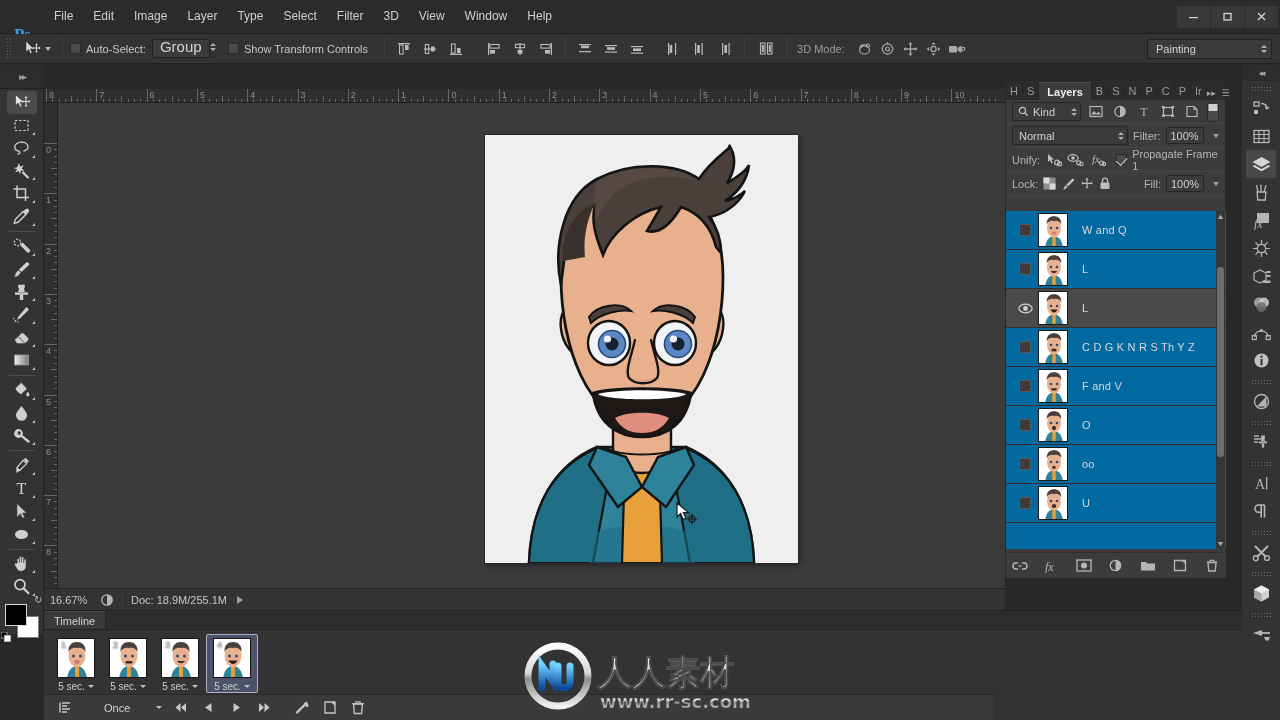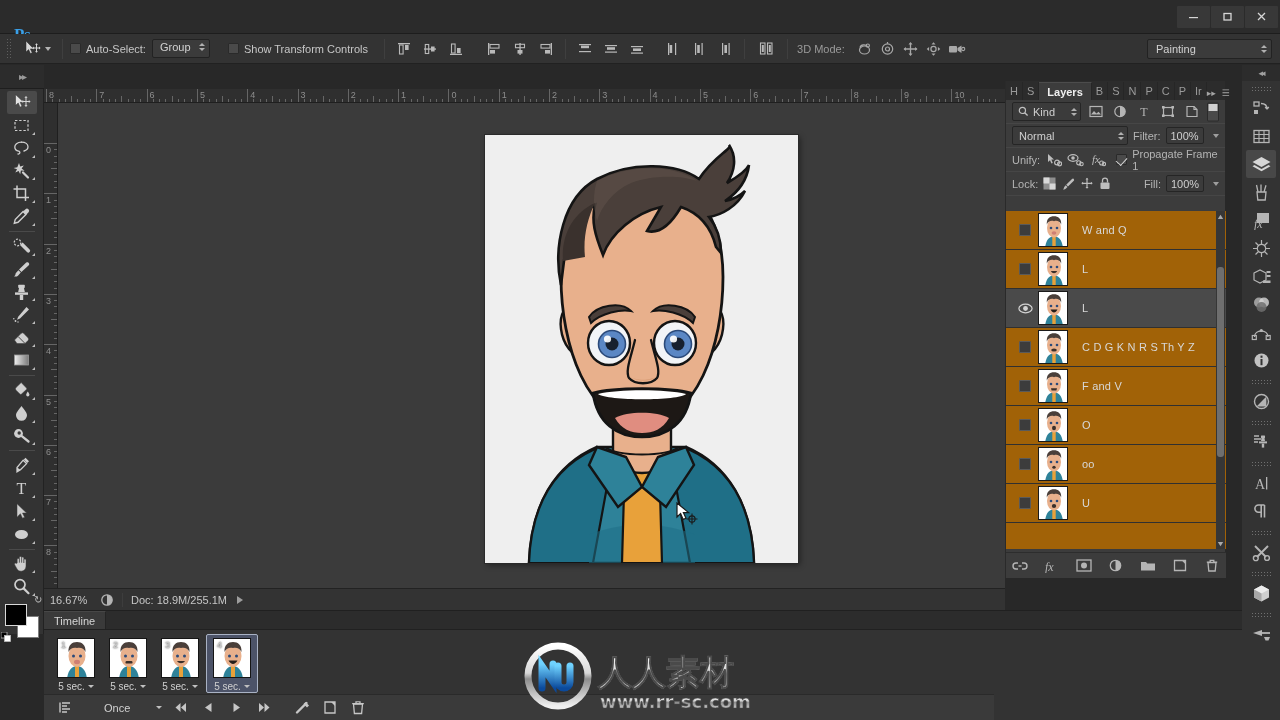--- a/index.html
+++ b/index.html
@@ -57,21 +57,21 @@
     border-radius:1px; display:inline-block; position:relative; flex:none;
   }
   .chk.on::after {
     content:""; position:absolute; left:1px; top:0px; width:6px; height:9px;
     border:solid #d8d8d8; border-width:0 1.6px 1.6px 0; transform:rotate(42deg);
   }
   .opt-label { color:#c6c6c6; font-size:11px; margin-left:5px; white-space:nowrap; }
   .combo {
     display:inline-flex; align-items:center; justify-content:space-between;
     background:#3b3b3b; border:1px solid #222; border-radius:2px;
-    height:19px; padding:0 4px 4px 7px; color:#d2d2d2; font-size:11px; margin-left:6px;
+    height:19px; padding:0 4px 4px 7px; color:#d2d2d2; font-size:15px; margin-left:6px;
   }
   .spin { display:flex; flex-direction:column; gap:2px; margin-left:8px; }
   .spin .up { width:0;height:0;border-left:3px solid transparent;border-right:3px solid transparent;border-bottom:3.5px solid #b0b0b0; }
   .spin .dn { width:0;height:0;border-left:3px solid transparent;border-right:3px solid transparent;border-top:3.5px solid #b0b0b0; }
   .align-grp { display:flex; align-items:center; gap:2px; }
   .align-btn { width:24px; height:22px; display:flex; align-items:center; justify-content:center; border-radius:2px; }
   .mode3d { color:#9a9a9a; font-size:11px; margin:0 8px 0 2px; }
   .btn3d { width:23px;height:22px;display:flex;align-items:center;justify-content:center; }
   .workspace-combo {
     margin-left:auto; margin-right:8px;
@@ -196,21 +196,21 @@
     border:1px solid #252525; border-radius:2px; padding:0 3px 0 5px; gap:4px; color:#cfcfcf; font-size:11px; }
   .filt-icon { width:20px; height:19px; display:flex; align-items:center; justify-content:center; }
   .blend-sel { display:flex; align-items:center; justify-content:space-between; width:116px; height:19px;
     background:#3b3b3b; border:1px solid #252525; border-radius:2px; padding:0 3px 0 6px; color:#cfcfcf; font-size:11px; }
   .lbl-sm { color:#b4b4b4; font-size:11px; }
   .numfield { width:38px; height:17px; background:#3b3b3b; border:1px solid #252525; border-radius:2px;
     color:#cfcfcf; font-size:11px; display:flex; align-items:center; justify-content:center; }
   .mini-caret { width:0;height:0;border-left:3.5px solid transparent;border-right:3.5px solid transparent;border-top:4px solid #9e9e9e; margin-left:4px; }
   .panel-sep { height:1px; background:#323232; border-bottom:1px solid #464646; }
 
-  .layerlist { position:absolute; left:0; top:130px; width:220px; height:338px; overflow:hidden; background:#a16207; }
+  .layerlist { position:absolute; left:0; top:130px; width:220px; height:338px; overflow:hidden; background:#0369a1; }
   .layerrow { display:flex; align-items:center; height:39px; border-bottom:1px solid #303030; padding-left:6px; }
   .layerrow.sel { background:#4a4a4a; }
   .eyecell { width:26px; display:flex; align-items:center; justify-content:center; }
   .eyebox { width:12px; height:12px; border:1px solid #5a5a5a; border-radius:1px; background:#3c3c3c; }
   .lthumb { width:30px; height:34px; background:#fff; border:1px solid #1a1a1a; position:relative; overflow:hidden; flex:none; }
   .lname { margin-left:14px; color:#d8d8d8; font-size:11px; letter-spacing:.2px; }
   .lscroll { position:absolute; right:1px; top:0px; width:9px; height:338px; background:#363636; }
   .lscroll-thumb { position:absolute; right:1px; top:56px; width:7px; height:190px; background:#6e6e6e; border-radius:3px; }
   .lscroll-arrow { position:absolute; right:1px; width:7px; height:9px; display:flex; align-items:center; justify-content:center; }
 
@@ -235,20 +235,33 @@
 
   svg { display:block; }
 </style>
 </head>
 <body>
 
 <div class="app">
 
   <div class="titlebar">
     <div class="ps-logo">Ps</div>
+    <div class="menubar">
+      <div class="menu-item">File</div>
+      <div class="menu-item">Edit</div>
+      <div class="menu-item">Image</div>
+      <div class="menu-item">Layer</div>
+      <div class="menu-item">Type</div>
+      <div class="menu-item">Select</div>
+      <div class="menu-item">Filter</div>
+      <div class="menu-item">3D</div>
+      <div class="menu-item">View</div>
+      <div class="menu-item">Window</div>
+      <div class="menu-item">Help</div>
+    </div>
     <div class="win-ctrls">
       <div class="win-btn">
         <svg width="11" height="11" viewBox="0 0 11 11">
             <rect x="1" y="6" width="9" height="1.2" fill="#d6d6d6"></rect>
           </svg>
       </div>
       <div class="win-btn">
         <svg width="11" height="11" viewBox="0 0 11 11">
             <rect x="2" y="2.5" width="7" height="6.5" fill="none" stroke="#d6d6d6" stroke-width="1.3"></rect>
           </svg>

